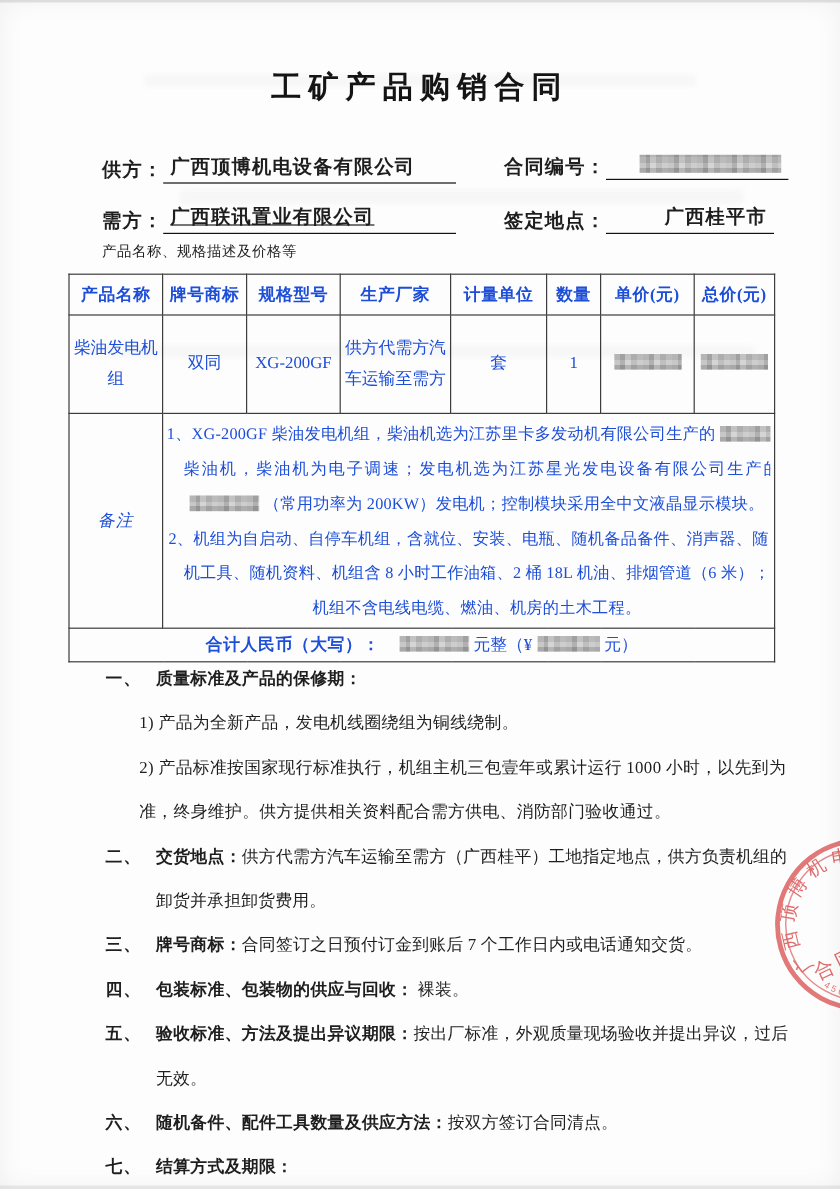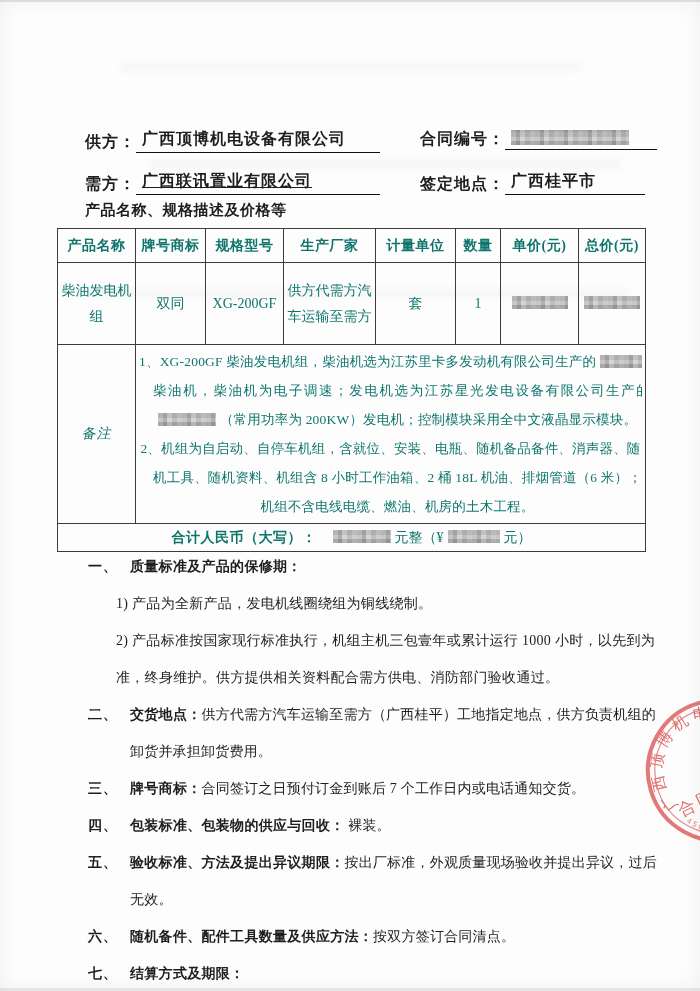--- a/index.html
+++ b/index.html
@@ -16,36 +16,36 @@
   
   .ghost{position:absolute;background:#c9ccd4;opacity:.12;filter:blur(2px);border-radius:3px;}
 
   .doc-title{
     position:absolute;top:56px;left:0;width:100%;margin:0;
     text-align:center;font-size:25px;font-weight:bold;letter-spacing:6px;color:#141414;
   }
   .hfield{position:absolute;font-size:16px;font-weight:bold;white-space:nowrap;}
   .hfield .lbl{letter-spacing:1px;margin-top:12px;}
   .hval{
-    display:inline-block;border-bottom:1.6px solid #111;text-align:left;
+    display:inline-block;border-bottom:1.6px solid #111;text-align:right;
     padding:0 6px 2px 6px;letter-spacing:1px;vertical-align:bottom;
   }
   .w-supplier{min-width:232px;text-align:left;}
   .w-buyer{min-width:232px;text-align:left;text-decoration:underline;}
   .w-contract{min-width:140px;}
   .w-place{min-width:128px;}
-  .section-heading{position:absolute;left:85px;top:201px;font-size:15px;font-weight:bold;letter-spacing:.5px;}
+  .section-heading{position:absolute;left:85px;top:201px;font-size:12px;font-weight:normal;letter-spacing:.5px;}
 
   table.main{
     position:absolute;left:57px;top:228px;width:588px;
     border-collapse:collapse;table-layout:fixed;
   }
   table.main td,table.main th{
     border:1.6px solid #3c3c3c;font-size:14px;font-weight:normal;
-    text-align:center;vertical-align:middle;padding:2px 3px;color:#0f766e;
+    text-align:center;vertical-align:middle;padding:2px 3px;color:#1d4ed8;
   }
   table.main th{font-weight:bold;letter-spacing:.5px;}
   tr.hdr{height:34px;}
   tr.product{height:82px;}
   tr.product td{line-height:26px;}
   tr.remark-row{height:174px;}
   td.remark-label{font-weight:bold;letter-spacing:1px;font-style:italic;}
   td.remark-body{text-align:left;vertical-align:top;padding:5px 8px 0 8px;}
   .r-line{line-height:29px;white-space:nowrap;font-size:13.5px;letter-spacing:.2px;overflow:hidden;}
   .r-line.cont{padding-left:14px;}
@@ -85,20 +85,21 @@
 </style>
 </head>
 <body>
 
 <div class="page">
 
   <div class="ghost" style="left:150px;top:158px;width:470px;height:12px;"></div>
   <div class="ghost" style="left:70px;top:288px;width:560px;height:10px;"></div>
   <div class="ghost" style="left:120px;top:62px;width:460px;height:10px;"></div>
 
+  <h1 class="doc-title">工矿产品购销合同</h1>
 
   <div class="hfield" style="left:85px;top:129px;">
     <span class="lbl">供方：</span><span class="hval w-supplier">广西顶博机电设备有限公司</span>
   </div>
 
   <div class="hfield" style="left:420px;top:129px;">
     <span class="lbl">合同编号：</span><span class="hval w-contract"><span class="redact w118"></span></span>
   </div>
 
   <div class="hfield" style="left:85px;top:171px;">

